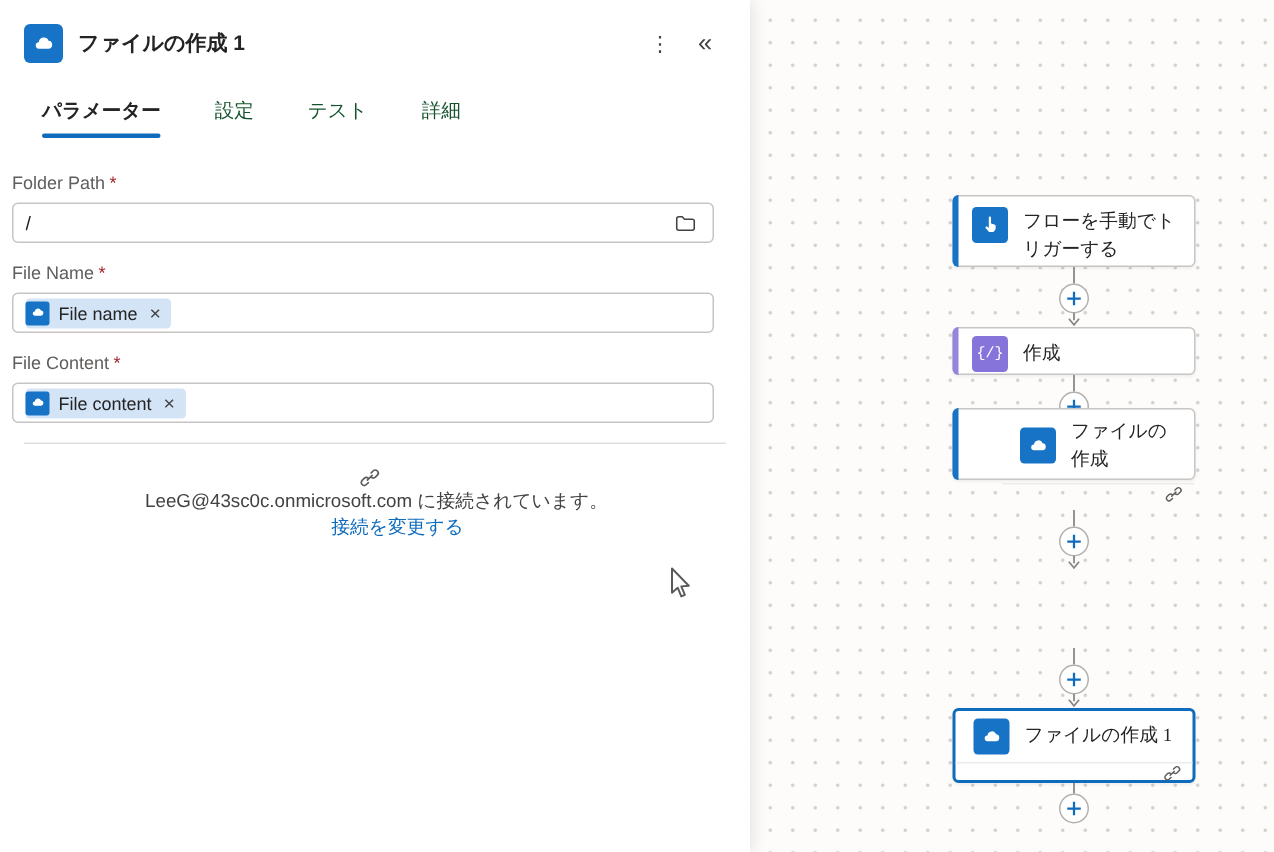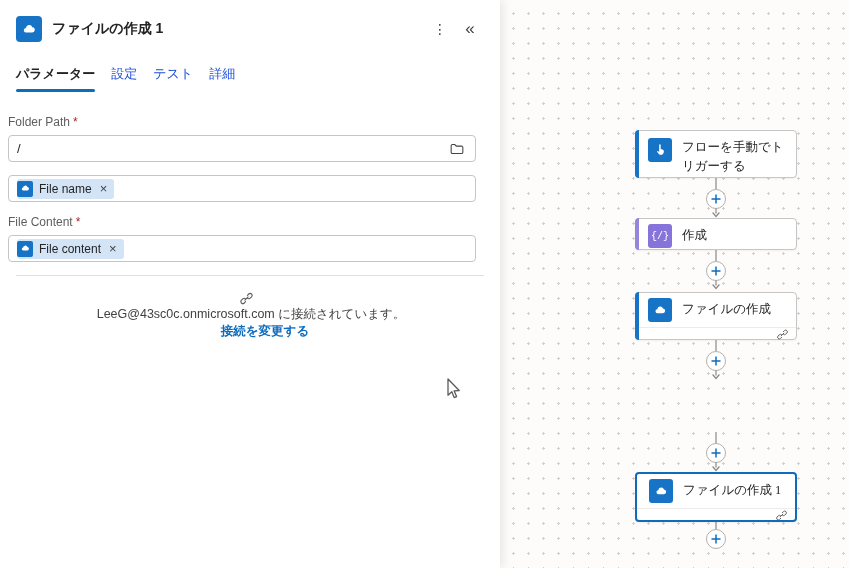--- a/index.html
+++ b/index.html
@@ -13,22 +13,22 @@
   .panel-header { display:flex; align-items:center; padding:15px 16px 0 16px; }
   .app-icon { width:26px; height:26px; border-radius:4px; background:#1673c6; display:flex;
               align-items:center; justify-content:center; flex:0 0 auto; }
   .panel-title { font-size:14px; font-weight:700; margin-left:10px; color:#242424; flex:1 1 auto; }
   .hdr-btn { width:28px; height:28px; display:flex; align-items:center; justify-content:center;
              color:#424242; font-size:15px; border-radius:4px; cursor:pointer; }
   .hdr-btn.more { letter-spacing:0; font-size:14px; }
   .hdr-btn.collapse { font-size:17px; margin-left:2px; }
 
   
-  .tabs { display:flex; gap:16px; padding:22px 16px 0 16px; border-bottom:1px solid transparent; }
-  .tab { font-size:13px; color:#1d4ed8; padding-bottom:9px; position:relative; cursor:pointer; white-space:nowrap; }
+  .tabs { display:flex; gap:36px; padding:22px 16px 0 28px; border-bottom:1px solid transparent; }
+  .tab { font-size:13px; color:#14532d; padding-bottom:9px; position:relative; cursor:pointer; white-space:nowrap; }
   .tab.active { font-weight:700; color:#242424; }
   .tab.active::after { content:""; position:absolute; left:0; right:0; bottom:0; height:3px;
                        background:#0f6cbd; border-radius:2px; }
 
   
   .form { padding:22px 16px 0 8px; }
   .f-label { font-size:12px; color:#605e5c; margin-bottom:6px; }
   .req { color:#a4262c; margin-left:3px; }
   .f-input { width:468px; height:27px; border:1px solid #c7c5c3; border-radius:4px; background:#fff;
              display:flex; align-items:center; padding:0 8px; margin-bottom:13px; }
@@ -40,21 +40,21 @@
           padding-right:4px; }
   .chip-ico { width:16px; height:16px; border-radius:2px; background:#1673c6; display:flex;
               align-items:center; justify-content:center; }
   .chip-label { font-size:12px; color:#242424; padding:0 5px 0 6px; }
   .chip-x { font-size:13px; color:#424242; padding:0 3px; cursor:pointer; line-height:1; }
 
   .divider { border-top:1px solid #e1dfdd; margin:8px 16px 0 16px; }
   .conn-row { display:flex; align-items:center; padding:15px 16px 0 18px;flex-direction:column; }
   .conn-ico { display:flex; align-items:center; margin-right:9px; }
   .conn-text { font-size:12.5px; color:#424242; }
-  .conn-link { font-size:12.5px; color:#0f6cbd; font-weight:700; margin-left:28px; cursor:pointer; }
+  .conn-link { font-size:12.5px; color:#0f6cbd; font-weight:400; margin-left:28px; cursor:pointer; }
 
   
   .canvas { position:relative; width:349px; height:568px; background:#fdfcfb;
             background-image:radial-gradient(circle, #d2cfcc 1px, transparent 1.4px);
             background-size:15px 15px; background-position:6px 6px; }
 
   .node { position:absolute; left:135px; width:162px; background:#fff; border:1px solid #c8c6c4;
           border-radius:4px; display:flex; flex-direction:column; cursor:pointer;
           box-shadow:0 1px 2px rgba(0,0,0,.05); }
   .node .accent { position:absolute; left:-1px; top:-1px; bottom:-1px; width:4px; border-radius:4px 0 0 4px; }
@@ -109,20 +109,23 @@
       </div>
       <div class="f-input">
         <input type="text" value="/" style="">
         <span class="folder-btn">
           <svg width="16" height="16" viewBox="0 0 20 20" fill="none" stroke="#424242" stroke-width="1.3">
               <path d="M2.7 6a1.6 1.6 0 0 1 1.6-1.6h2.9l2 2h6.5A1.6 1.6 0 0 1 17.3 8v6a1.6 1.6 0 0 1-1.6 1.6H4.3A1.6 1.6 0 0 1 2.7 14V6z"></path>
             </svg>
         </span>
       </div>
 
+      <div class="f-label">
+        <span>File Name</span><span class="req">*</span>
+      </div>
       <div class="f-input">
         <span class="chip">
           <span class="chip-ico">
             <svg width="11" height="11" viewBox="0 0 24 24">
                 <path fill="#fff" d="M7.2 16.2a3.1 3.1 0 0 1-.3-6.2 4.7 4.7 0 0 1 9.1-1.2 3.7 3.7 0 0 1-.5 7.4H7.2z"></path>
               </svg>
           </span>
           <span class="chip-label">File name</span>
           <span class="chip-x">×</span>
         </span>
@@ -200,21 +203,21 @@
     <div class="connector" style="top:250px;">
       <svg width="24" height="40" viewBox="0 0 24 40">
         <line x1="12" y1="0" x2="12" y2="11" stroke="#8a8886" stroke-width="1.2"></line>
         <circle cx="12" cy="21" r="9.5" fill="#fff" stroke="#b3b0ad" stroke-width="1"></circle>
         <path d="M12 16.5v9 M7.5 21h9" stroke="#0f6cbd" stroke-width="1.5"></path>
         <line x1="12" y1="30.5" x2="12" y2="35.5" stroke="#8a8886" stroke-width="1.2"></line>
         <path d="M8.6 34.5 L12 38.5 L15.4 34.5" fill="none" stroke="#8a8886" stroke-width="1.2"></path>
       </svg>
     </div>
 
-    <div class="node" style="top:292px;height:48px;">
+    <div class="node" style="top:272px;height:48px;padding-left:32px;">
       <span class="accent blue"></span>
       <div class="node-main">
         <span class="node-ico blue">
           <svg width="15" height="15" viewBox="0 0 24 24">
               <path fill="#fff" d="M7.2 16.2a3.1 3.1 0 0 1-.3-6.2 4.7 4.7 0 0 1 9.1-1.2 3.7 3.7 0 0 1-.5 7.4H7.2z"></path>
             </svg>
         </span>
         <span class="node-label">ファイルの作成</span>
       </div>
       <div class="node-footer">

